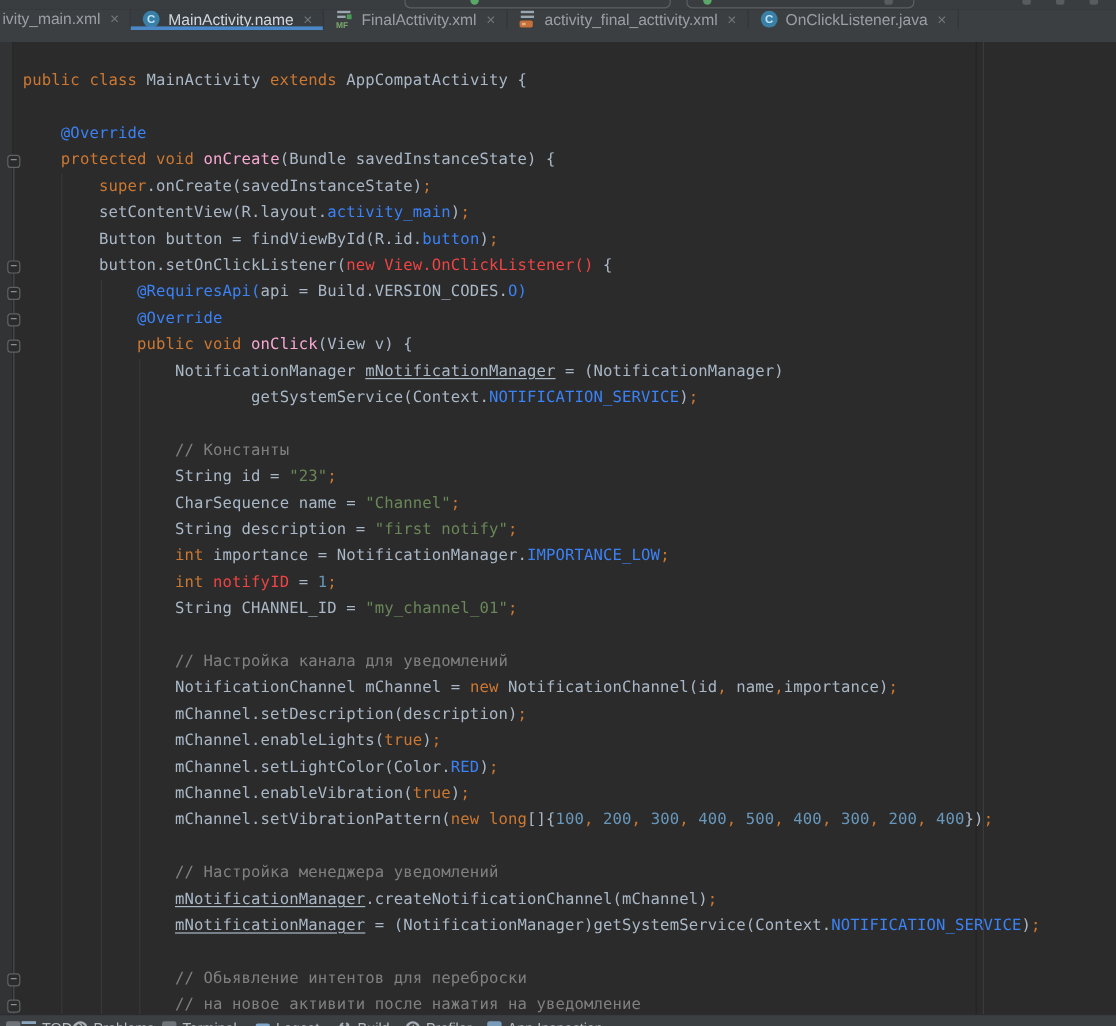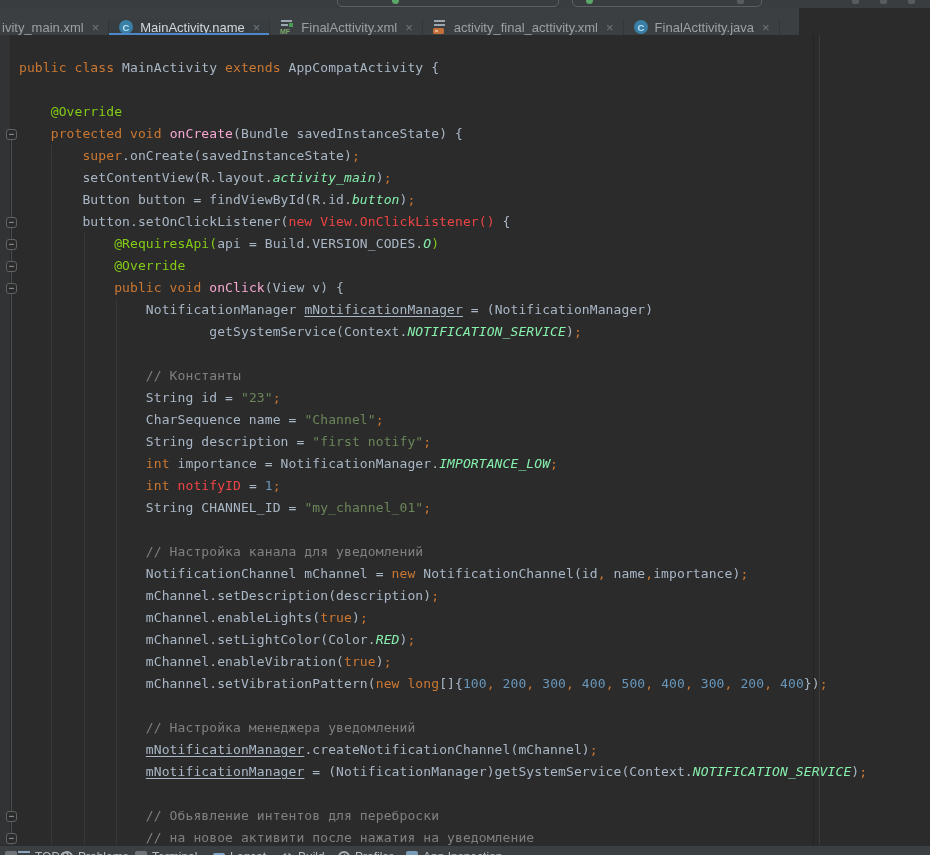--- a/index.html
+++ b/index.html
@@ -6,22 +6,22 @@
   .app{position:relative;width:930px;height:855px;overflow:hidden;background:#2b2b2b;
        font-family:"Liberation Sans",sans-serif;}
 
   
   .top-strip{position:absolute;left:0;top:0;width:930px;height:8px;background:#3a3d3f;overflow:hidden;}
   .widget-outline{position:absolute;top:-19px;height:24px;border:1px solid #5c6062;border-radius:5px;}
   .run-dot{position:absolute;top:-3px;width:7px;height:7px;border-radius:50%;background:#59A869;}
   .strip-glyph{position:absolute;top:-3px;width:7px;height:7px;background:#7d8286;opacity:.45;border-radius:2px;}
 
   
-  .tab-bar{position:absolute;left:0;top:8px;width:799px;height:27px;background:#3c3f41;
-           border-bottom:1px solid #2f3133;display:flex;align-items:flex-end;}
+  .tab-bar{position:absolute;left:0;top:8px;width:930px;height:27px;background:#3c3f41;
+           border-bottom:1px solid #2f3133;display:flex;align-items:flex-start;}
   .tab{position:relative;display:flex;align-items:center;gap:6px;padding:0 9px;
        border-right:1px solid #333638;color:#9ba0a6;font-size:13px;cursor:pointer;}
   .tab.first{padding-left:2px;}
   .tab.active{background:#383d42;color:#d3d8de;}
   .tab-underline{position:absolute;left:0;bottom:-1px;width:100%;height:3px;background:#4A88C7;}
   .tab-close{color:#72777b;font-size:13px;line-height:13px;margin-left:2px;}
   .icon16{width:16px;height:16px;display:inline-block;flex:0 0 16px;}
 
   
   .editor{position:absolute;left:0;top:35px;width:930px;height:810px;background:#2b2b2b;overflow:hidden;}
@@ -30,23 +30,23 @@
   .fold-line{position:absolute;left:11px;width:1px;background:#4a4e51;}
   .fold{position:absolute;left:6px;width:11px;height:11px;box-sizing:border-box;border:1px solid #5f6366;
         border-radius:3px;background:#2b2b2b;color:#8a8f93;font:bold 9px/9px "DejaVu Sans Mono",monospace;
         text-align:center;cursor:pointer;}
   .indent-guide{position:absolute;width:1px;background:#383838;}
   .margin-guide-dark{position:absolute;left:813px;top:0;width:1px;height:810px;background:#232323;}
   .margin-guide{position:absolute;left:819px;top:0;width:1px;height:810px;background:#3b3b3b;}
   .code{position:absolute;left:19px;top:22px;font:13px/22px "DejaVu Sans Mono",monospace;
         letter-spacing:0.1px;white-space:pre;color:#A9B7C6;}
   .code .ln{height:22px;}
-  .tk-d{color:#A9B7C6}.tk-k{color:#CC7832}.tk-a{color:#84cc16}.tk-m{color:#f9a8d4}
+  .tk-d{color:#A9B7C6}.tk-k{color:#CC7832}.tk-a{color:#3b82f6}.tk-m{color:#f9a8d4}
   .tk-s{color:#6A8759}.tk-n{color:#6897BB}.tk-c{color:#808080}
-  .tk-p{color:#86efac;font-style:italic}.tk-g{color:#ef4444}
+  .tk-p{color:#3b82f6;}.tk-g{color:#ef4444}
   .tk-u{color:#A9B7C6;text-decoration:underline;text-underline-offset:2px;}
 
   
   .bottom-bar{position:absolute;left:0;top:845px;width:930px;height:24px;background:#3c3f41;
               border-top:1px solid #2a2c2e;overflow:hidden;font-size:12px;color:#b8bcc0;}
   .bb-item{position:absolute;top:4px;display:flex;align-items:center;gap:5px;cursor:pointer;}
   .bb-ic{width:12px;height:12px;display:inline-block;flex:0 0 12px;}
   .ic-lines{background:linear-gradient(#8CA6BE 2px,transparent 2px,transparent 5px,#8CA6BE 5px,#8CA6BE 7px,transparent 7px,transparent 10px,#8CA6BE 10px);}
   .ic-circle{border:2px solid #A7AFB6;border-radius:50%;box-sizing:border-box;}
   .ic-square{background:#6e7479;border-radius:2px;}
@@ -109,21 +109,21 @@
       </svg>
       <span>activity_final_acttivity.xml</span>
       <span class="tab-close">×</span>
     </div>
 
     <div class="tab">
       <svg class="icon16" viewBox="0 0 16 16">
         <circle cx="8" cy="8" r="7" fill="#3A7FA6"></circle>
         <text x="8" y="11.5" font-size="9.5" font-family="Liberation Sans,sans-serif" font-weight="bold" fill="#BDE3F7" text-anchor="middle">C</text>
       </svg>
-      <span>FinalActtivity.java</span>
+      <span>OnClickListener.java</span>
       <span class="tab-close">×</span>
     </div>
 
   </div>
 
   <div class="editor">
     <div class="gutter-bg"></div>
     <div class="gutter-sep"></div>
     <div class="fold-line" style="top:99px;height:711px;"></div>
 

